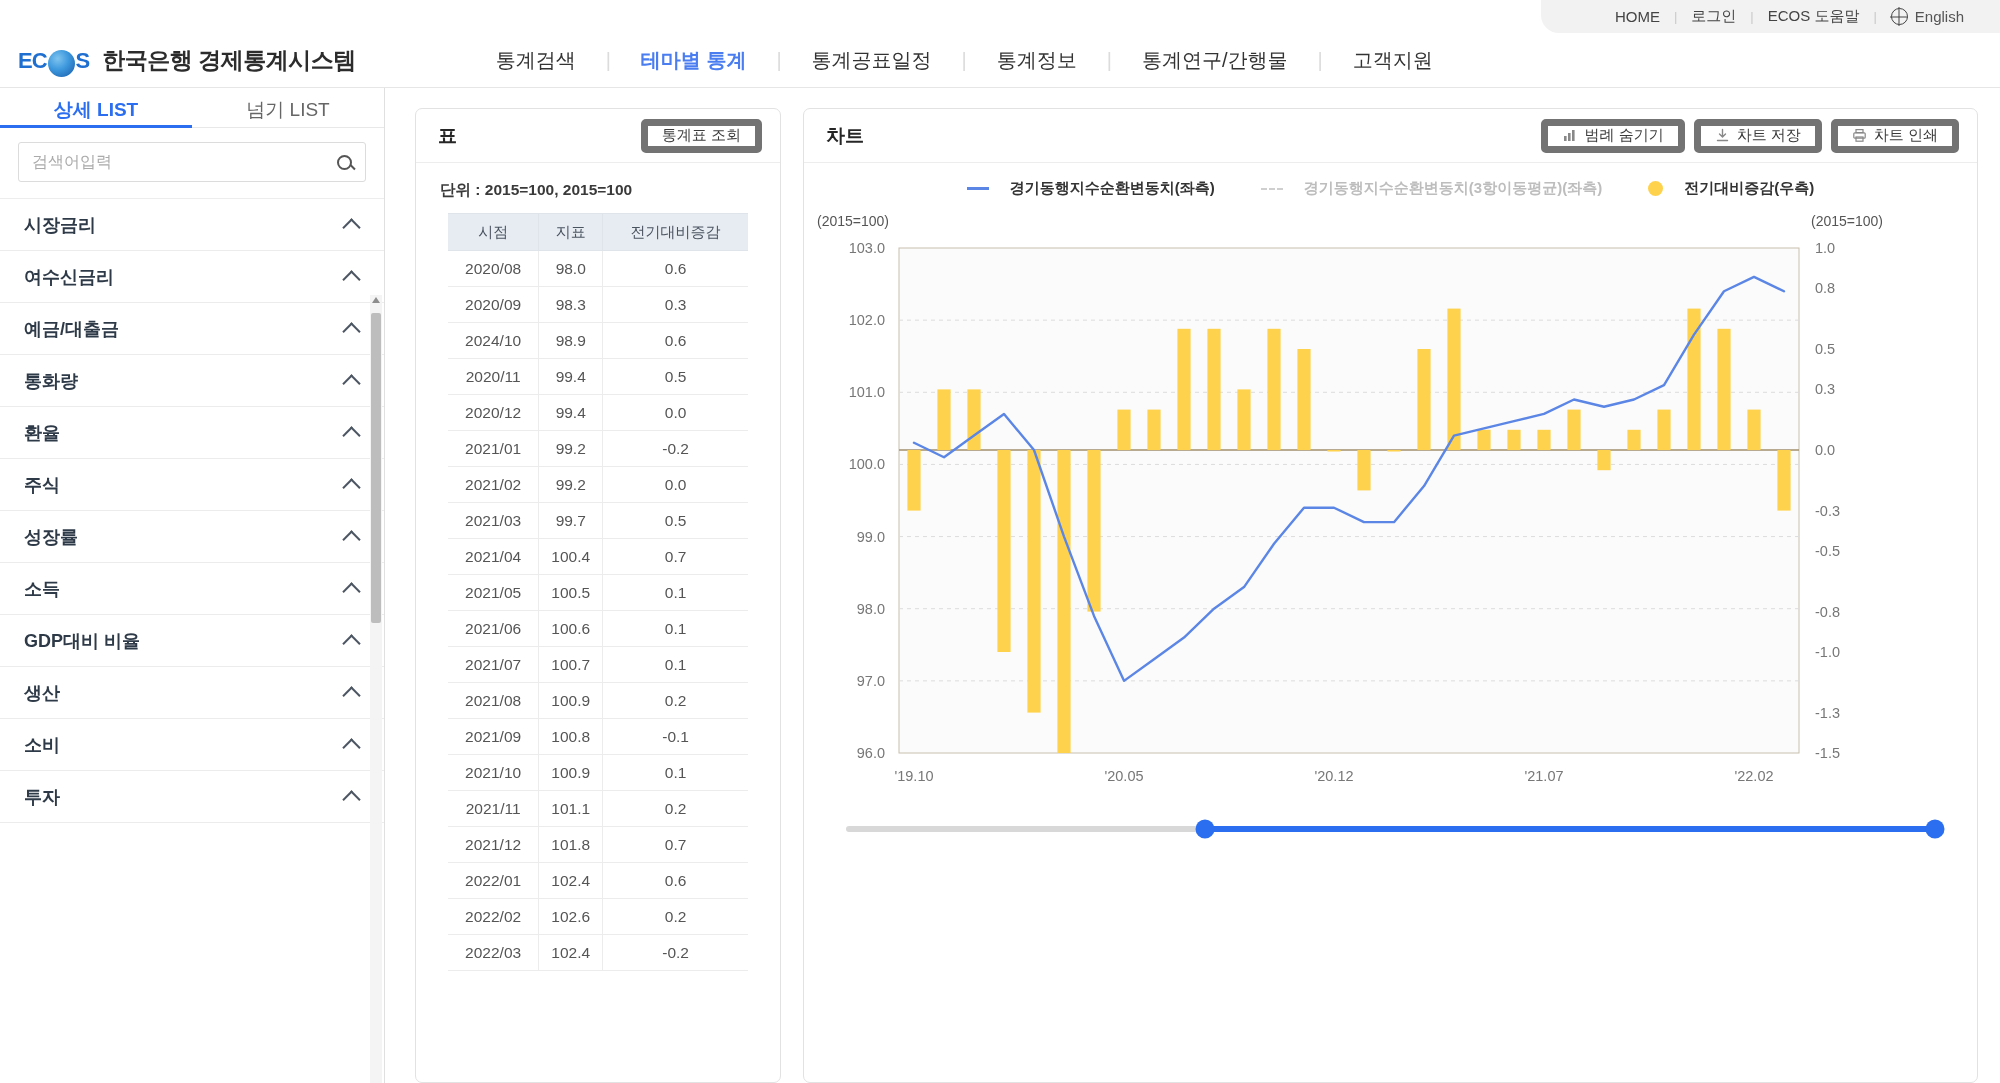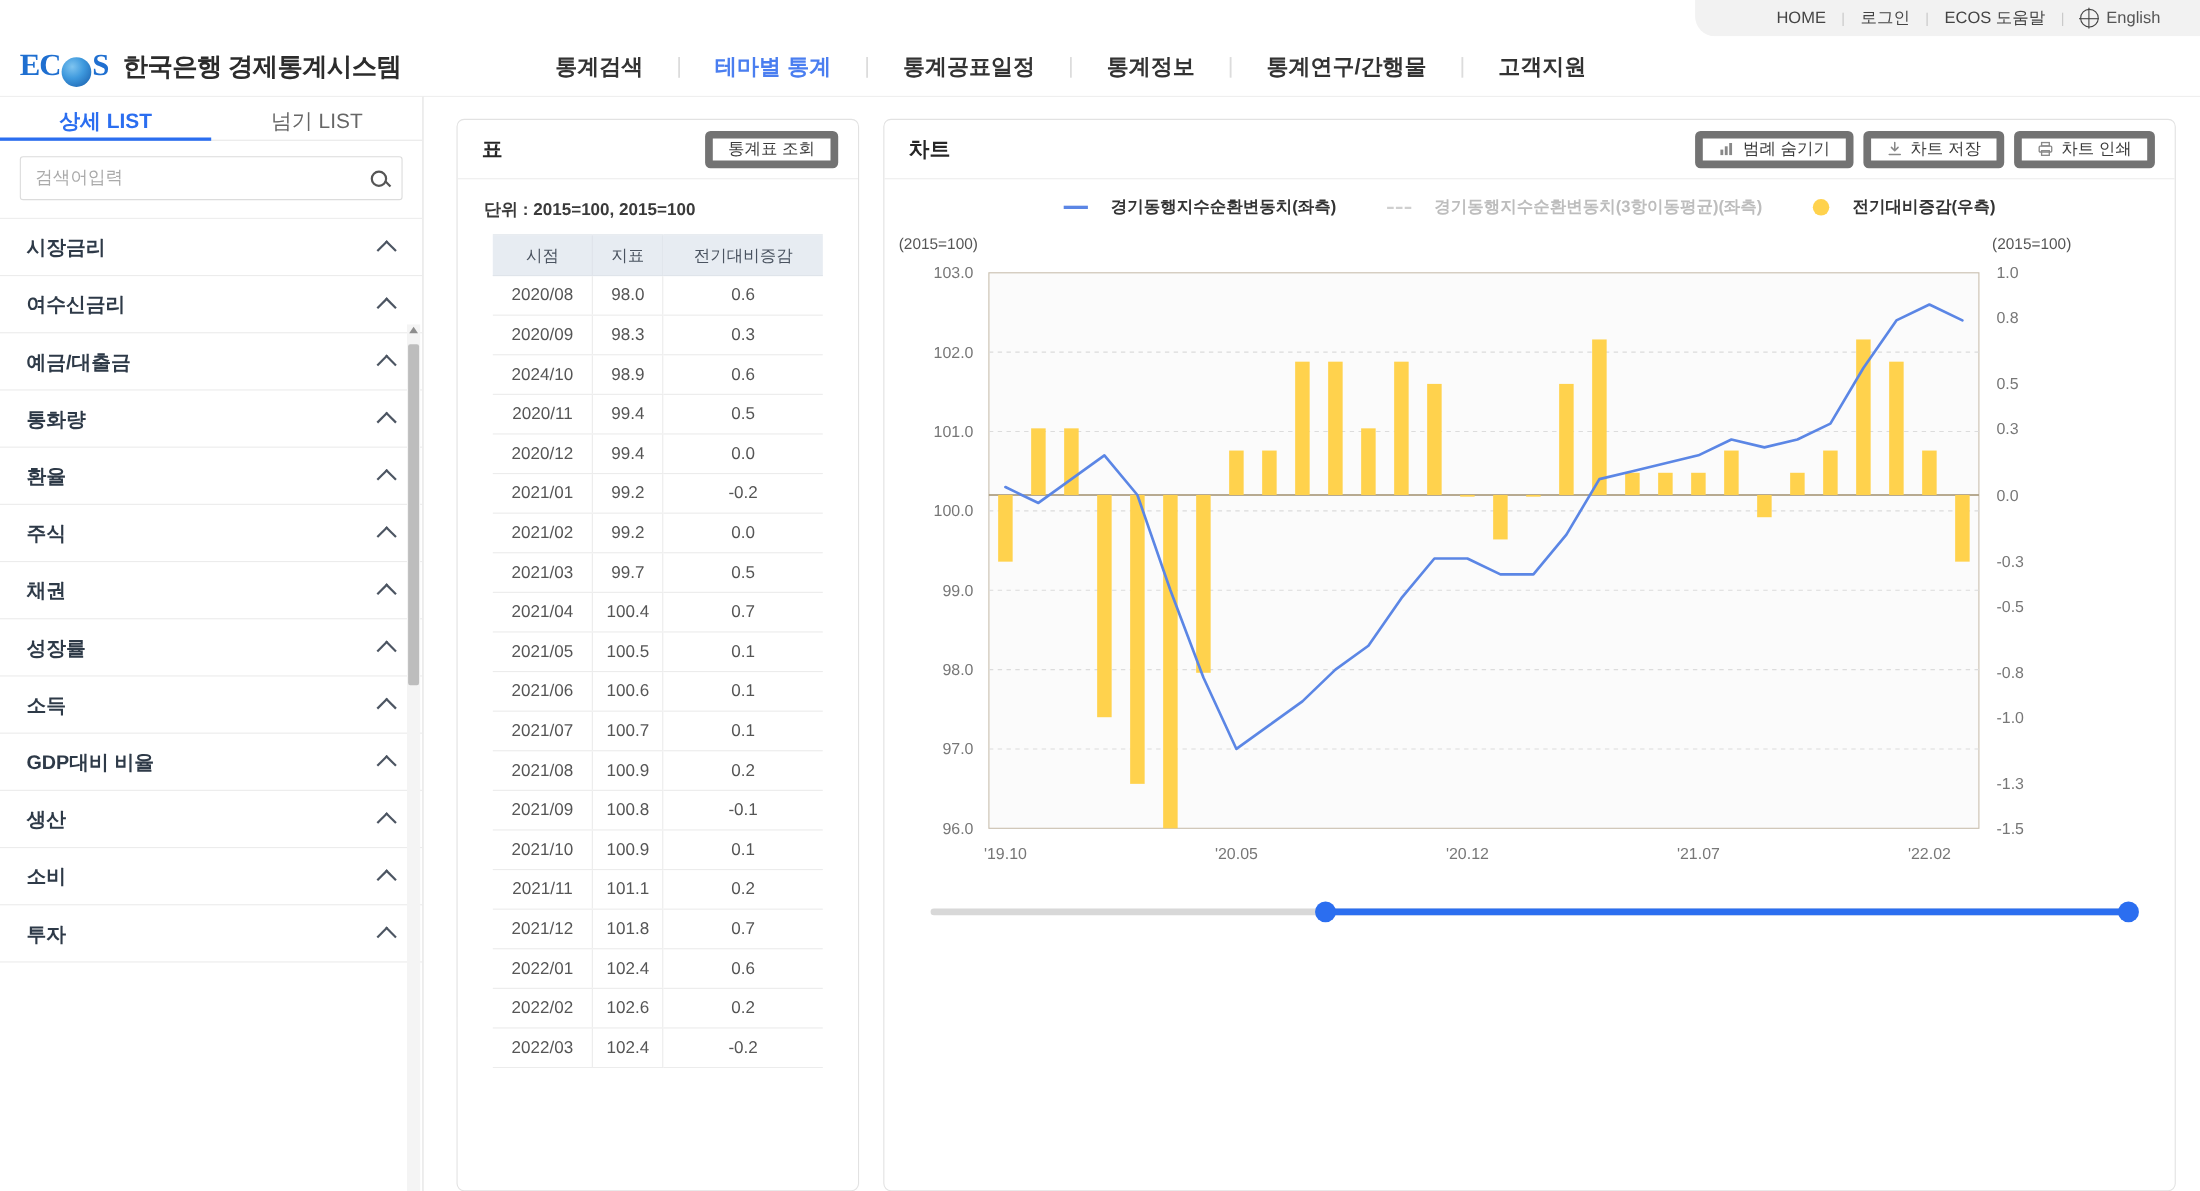--- a/index.html
+++ b/index.html
@@ -37,35 +37,35 @@
   }
   .u-lang { display: flex; align-items: center; padding: 0 0 0 14px; }
 
   
   .header {
     height: 54px; display: flex; align-items: center;
     padding: 0 0 0 18px; background: #fff; position: relative;
   }
   .logo { display: flex; align-items: baseline; gap: 13px; }
   .logo-mark {
-    font-size: 28px; font-weight: 800; letter-spacing: -1px;
-    color: #1f6fd0; font-family: Liberation Serif, serif;
+    font-size: 22px; font-weight: 800; letter-spacing: -1px;
+    color: #1f6fd0; font-family: Liberation Sans, sans-serif;
     display: flex; align-items: flex-end;
   }
   .logo-o {
     display: inline-block; width: 27px; height: 27px; border-radius: 50%;
     background: radial-gradient(circle at 36% 32%, #7fc4ef 0%, #3f9ade 42%, #1558a8 100%);
     margin: 0 1px; position: relative; top: 3px;
   }
   .logo-text { font-size: 23px; font-weight: 700; color: #2c2c2c; letter-spacing: -0.5px; }
   .mainnav {
     display: flex; align-items: center; margin-left: 110px;
     font-size: 20px; color: #333;
   }
-  .mainnav .nav-item { padding: 0 30px; white-space: nowrap; font-weight: 700; }
+  .mainnav .nav-item { padding: 0 30px; white-space: nowrap; font-weight: 400; }
   .mainnav .nav-item.active { color: #4a7ef0; font-weight: 700; }
   .mainnav .nav-sep { color: #dcdcdc; font-weight: 300; }
 
   
   .body-wrap { display: flex; height: calc(1083px - 87px); border-top: 1px solid #e6e6e6; }
 
   
   .sidebar {
     width: 385px; flex: 0 0 385px; border-right: 1px solid #e0e0e0;
     background: #fff; display: flex; flex-direction: column; position: relative;
@@ -254,24 +254,20 @@
       <div class="side-item">
         <span>통화량</span>
         <span class="chev"></span>
       </div>
       <div class="side-item">
         <span>환율</span>
         <span class="chev"></span>
       </div>
       <div class="side-item">
         <span>주식</span>
-        <span class="chev"></span>
-      </div>
-      <div class="side-item">
-        <span>채권</span>
         <span class="chev"></span>
       </div>
       <div class="side-item">
         <span>성장률</span>
         <span class="chev"></span>
       </div>
       <div class="side-item">
         <span>소득</span>
         <span class="chev"></span>
       </div>

